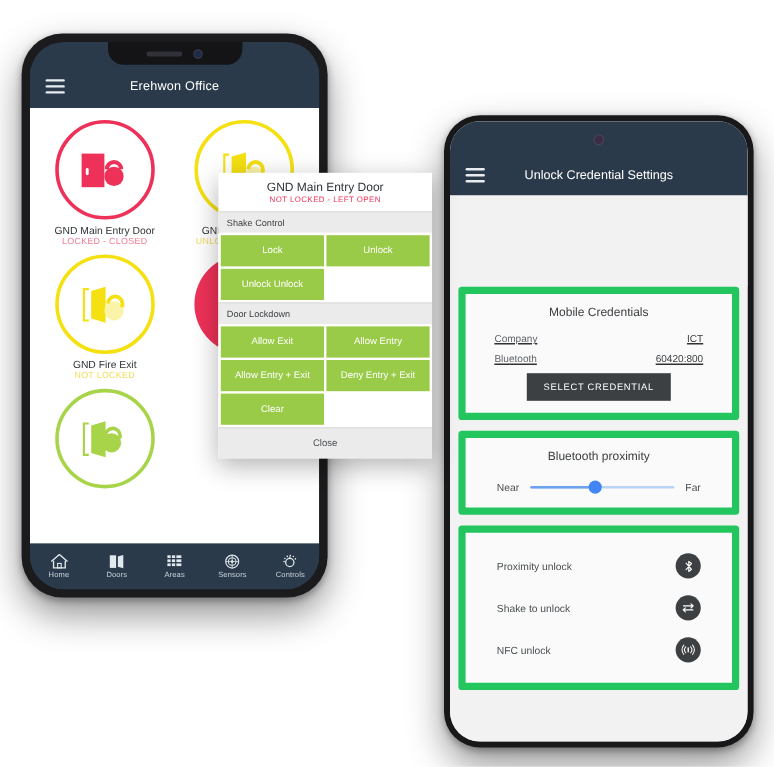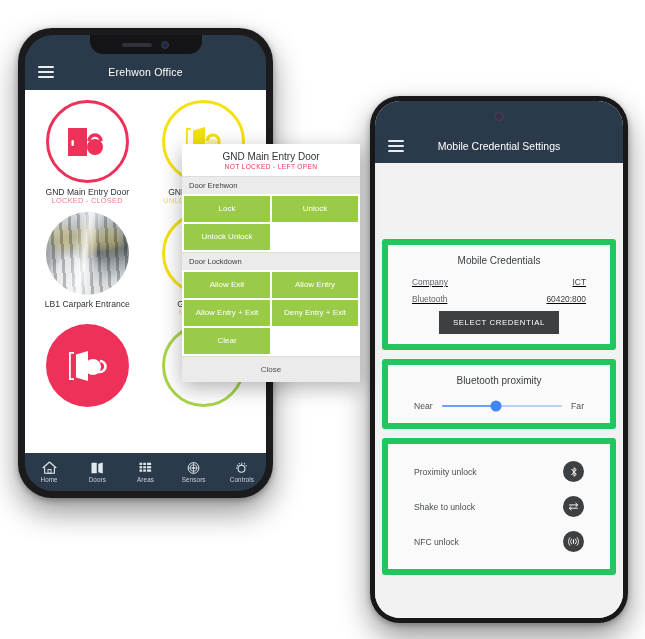--- a/index.html
+++ b/index.html
@@ -230,27 +230,20 @@
                 <path d="M7 7 h5 v1.8 h-3.2 v24.4 h3.2 v1.8 h-5 z" fill="#f5e011"></path>
                 <path d="M14 9.5 L26 6 v30 L14 32.5 z" fill="#f5e011"></path>
                 <circle cx="33" cy="26" r="8" fill="#fbf3a8"></circle>
                 <path d="M28 20 a6 6 0 0 1 12 0 v3" fill="none" stroke="#f5e011" stroke-width="3.2"></path>
               </svg>
             </div>
             <div class="tile-name">GND Service Door</div>
             <div class="tile-status st-yellow">UNLOCKED LATCHED</div>
           </div>
 
-          <div class="tile">
-            <div class="circ photo">
-              <div class="photo-blur"></div>
-            </div>
-            <div class="tile-name">LB1 Carpark Entrance</div>
-            <div class="tile-status"></div>
-          </div>
 
           <div class="tile">
             <div class="circ outline-yellow">
               <svg class="icon-door" viewBox="0 0 50 42">
                 <path d="M7 7 h5 v1.8 h-3.2 v24.4 h3.2 v1.8 h-5 z" fill="#f5e011"></path>
                 <path d="M14 9.5 L26 6 v30 L14 32.5 z" fill="#f5e011"></path>
                 <circle cx="33" cy="26" r="8" fill="#fbf3a8"></circle>
                 <path d="M28 20 a6 6 0 0 1 12 0 v3" fill="none" stroke="#f5e011" stroke-width="3.2"></path>
               </svg>
             </div>
@@ -343,21 +336,21 @@
         </div>
       </div>
 
     </div>
   </div>
 
   <div class="dialog">
     <div class="dlg-title">GND Main Entry Door</div>
     <div class="dlg-sub">NOT LOCKED - LEFT OPEN</div>
 
-    <div class="dlg-section">Door Erehwon</div>
+    <div class="dlg-section">Shake Control</div>
     <div class="btn-grid">
       <div class="gbtn">Lock</div>
       <div class="gbtn">Unlock</div>
       <div class="gbtn">Unlock Unlock</div>
       <div class="gbtn blank"></div>
     </div>
 
     <div class="dlg-section">Door Lockdown</div>
     <div class="btn-grid">
       <div class="gbtn">Allow Exit</div>
@@ -374,21 +367,21 @@
   <div class="phone2">
     <div class="phone2-inner">
 
       <div class="appbar2">
         <div class="punch"></div>
         <div class="hamb">
             <i></i>
             <i></i>
             <i></i>
           </div>
-        <div class="appbar2-title">Mobile Credential Settings</div>
+        <div class="appbar2-title">Unlock Credential Settings</div>
       </div>
 
       <div class="screen2">
         <div class="blank-zone"></div>
 
         <div class="card">
           <div class="card-title">Mobile Credentials</div>
           <div class="kv">
             <span class="kv-k">Company</span>
             <span class="kv-v">ICT</span>

